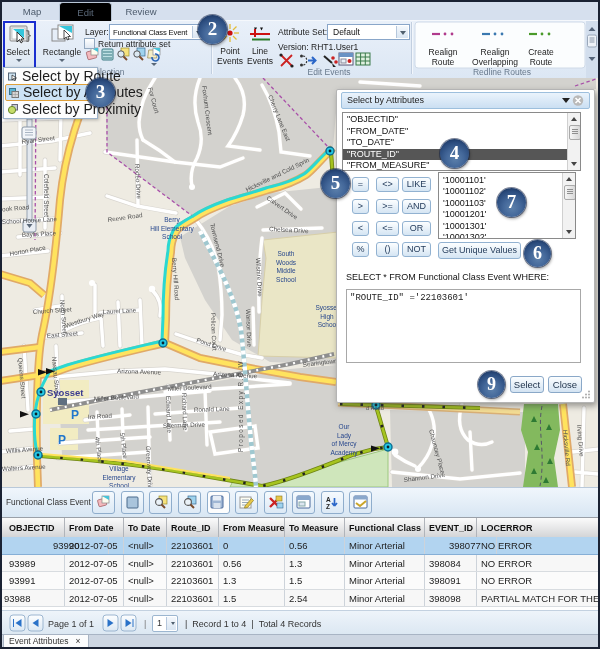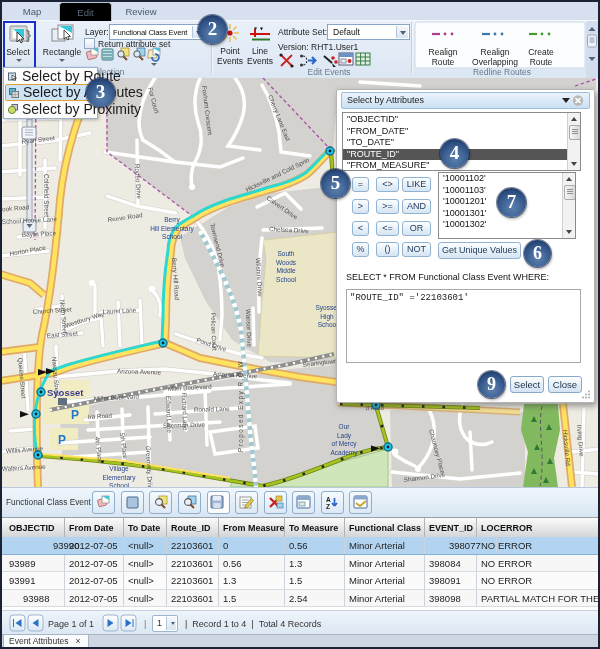--- a/index.html
+++ b/index.html
@@ -533,20 +533,21 @@
  <div class="obtn" style="left:39px;top:109px;width:21px;height:13px;line-height:13px;">&gt;=</div>
  <div class="obtn" style="left:65px;top:109px;width:27px;height:13px;line-height:13px;">AND</div>
  <div class="obtn" style="left:15px;top:131px;width:15px;height:13px;line-height:13px;">&lt;</div>
  <div class="obtn" style="left:39px;top:131px;width:21px;height:13px;line-height:13px;">&lt;=</div>
  <div class="obtn" style="left:65px;top:131px;width:27px;height:13px;line-height:13px;">OR</div>
  <div class="obtn" style="left:15px;top:152px;width:15px;height:13px;line-height:13px;">%</div>
  <div class="obtn" style="left:39px;top:152px;width:21px;height:13px;line-height:13px;">()</div>
  <div class="obtn" style="left:65px;top:152px;width:27px;height:13px;line-height:13px;">NOT</div>
 
  <div class="lbox" style="left:101px;top:82px;width:136px;height:65px;font-size:9px;color:#111;">
+  <div class="it" style="padding-top:1.5px;">'10001101'</div>
   <div class="it">'10001102'</div>
   <div class="it">'10001103'</div>
   <div class="it">'10001201'</div>
   <div class="it">'10001301'</div>
   <div class="it">'10001302'</div>
   <div class="sbar">
    <div class="sb-up" style="top:1px;"></div>
    <div class="sb-th" style="top:12px;height:13px;"></div>
    <div class="sb-dn" style="bottom:1px;"></div>
   </div>
@@ -671,21 +672,21 @@
         <div class="dcell" style="left:63px;width:59px;">2012-07-05</div>
         <div class="dcell" style="left:122px;width:43px;">&lt;null&gt;</div>
         <div class="dcell" style="left:165px;width:52px;">22103601</div>
         <div class="dcell" style="left:217px;width:66px;">1.3</div>
         <div class="dcell" style="left:283px;width:60px;">1.5</div>
         <div class="dcell" style="left:343px;width:80px;">Minor Arterial</div>
         <div class="dcell" style="left:423px;width:52px;">398091</div>
         <div class="dcell" style="left:475px;width:125px;border-right:none;">NO ERROR</div>
       </div>
 <div class="drow" style="top:102.5px;background:#f7f7f7;border-bottom:1px solid #d8dce0;box-sizing:border-box;">
-        <div class="dcell" style="left:0px;width:63px;padding-left:21px;">93988</div>
+        <div class="dcell" style="left:0px;width:63px;padding-left:2px;">93988</div>
         <div class="dcell" style="left:63px;width:59px;">2012-07-05</div>
         <div class="dcell" style="left:122px;width:43px;">&lt;null&gt;</div>
         <div class="dcell" style="left:165px;width:52px;">22103601</div>
         <div class="dcell" style="left:217px;width:66px;">1.5</div>
         <div class="dcell" style="left:283px;width:60px;">2.54</div>
         <div class="dcell" style="left:343px;width:80px;">Minor Arterial</div>
         <div class="dcell" style="left:423px;width:52px;">398098</div>
         <div class="dcell" style="left:475px;width:125px;border-right:none;">PARTIAL MATCH FOR THE TO-M</div>
       </div>
  <div id="pgbar">

